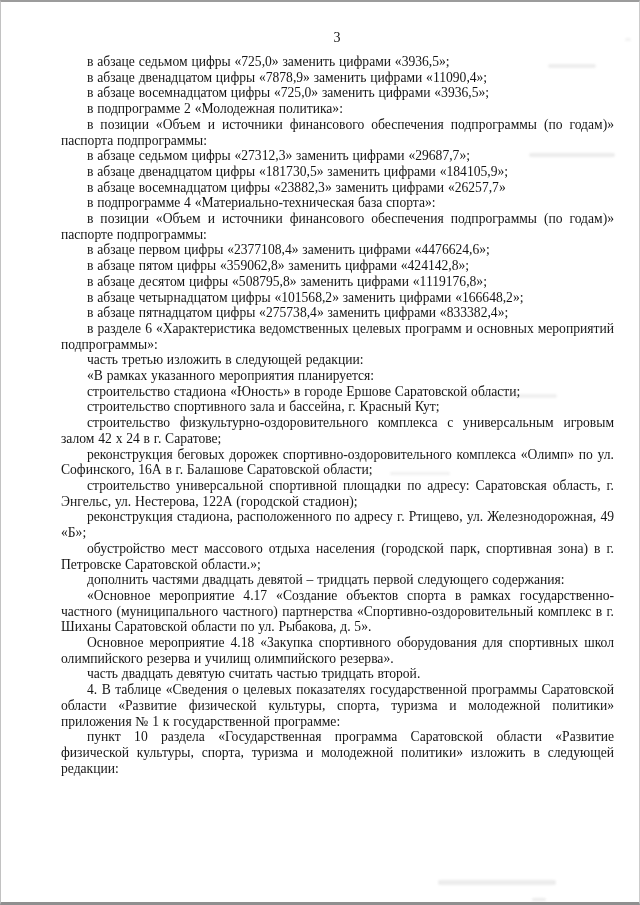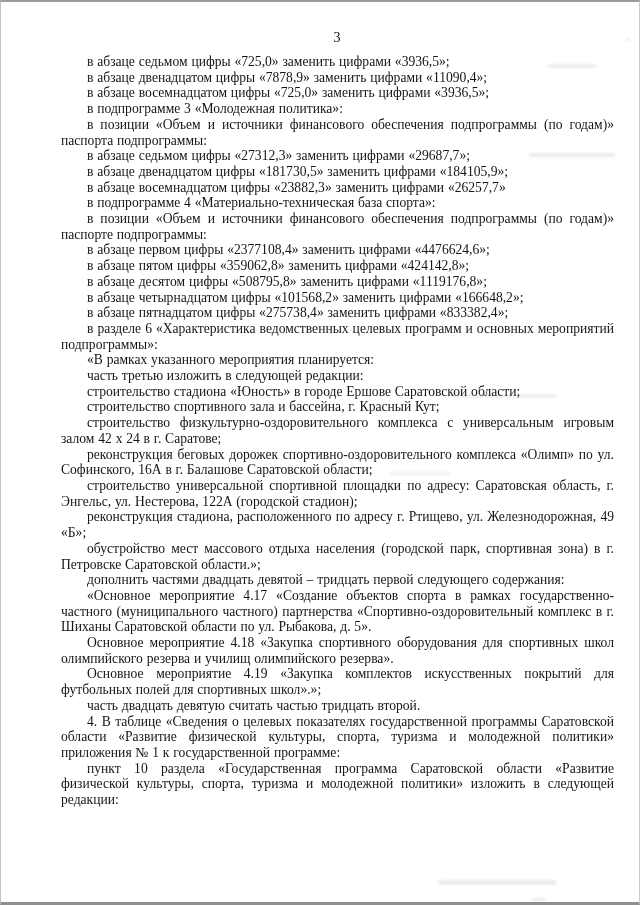--- a/index.html
+++ b/index.html
@@ -67,46 +67,45 @@
 <body>
 
 <div class="page">
   <div class="page-number">3</div>
 
   <div class="content">
 
   <p>в абзаце седьмом цифры «725,0» заменить цифрами «3936,5»;</p>
       <p>в абзаце двенадцатом цифры «7878,9» заменить цифрами «11090,4»;</p>
       <p>в абзаце восемнадцатом цифры «725,0» заменить цифрами «3936,5»;</p>
-      <p>в подпрограмме 3 «Молодежная политика»:</p>
+      <p>в подпрограмме 2 «Молодежная политика»:</p>
       <p>в позиции «Объем и источники финансового обеспечения подпрограммы (по годам)» паспорта подпрограммы:</p>
       <p>в абзаце седьмом цифры «27312,3» заменить цифрами «29687,7»;</p>
       <p>в абзаце двенадцатом цифры «181730,5» заменить цифрами «184105,9»;</p>
       <p>в абзаце восемнадцатом цифры «23882,3» заменить цифрами «26257,7»</p>
       <p>в подпрограмме 4 «Материально-техническая база спорта»:</p>
       <p>в позиции «Объем и источники финансового обеспечения подпрограммы (по годам)» паспорте подпрограммы:</p>
       <p>в абзаце первом цифры «2377108,4» заменить цифрами «4476624,6»;</p>
       <p>в абзаце пятом цифры «359062,8» заменить цифрами «424142,8»;</p>
       <p>в абзаце десятом цифры «508795,8» заменить цифрами «1119176,8»;</p>
       <p>в абзаце четырнадцатом цифры «101568,2» заменить цифрами «166648,2»;</p>
       <p>в абзаце пятнадцатом цифры «275738,4» заменить цифрами «833382,4»;</p>
       <p>в разделе 6 «Характеристика ведомственных целевых программ и основных мероприятий подпрограммы»:</p>
+      <p>часть третью изложить в следующей редакции:</p>
       <p>«В рамках указанного мероприятия планируется:</p>
-      <p>часть третью изложить в следующей редакции:</p>
       <p>строительство стадиона «Юность» в городе Ершове Саратовской области;</p>
       <p>строительство спортивного зала и бассейна, г. Красный Кут;</p>
       <p>строительство физкультурно-оздоровительного комплекса с универсальным игровым залом 42 х 24 в г. Саратове;</p>
       <p>реконструкция беговых дорожек спортивно-оздоровительного комплекса «Олимп» по ул. Софинского, 16А в г. Балашове Саратовской области;</p>
       <p>строительство универсальной спортивной площадки по адресу: Саратовская область, г. Энгельс, ул. Нестерова, 122А (городской стадион);</p>
       <p>реконструкция стадиона, расположенного по адресу г. Ртищево, ул. Железнодорожная, 49 «Б»;</p>
       <p>обустройство мест массового отдыха населения (городской парк, спортивная зона) в г. Петровске Саратовской области.»;</p>
       <p>дополнить частями двадцать девятой – тридцать первой следующего содержания:</p>
       <p>«Основное мероприятие 4.17 «Создание объектов спорта в рамках государственно-частного (муниципального частного) партнерства «Спортивно-оздоровительный комплекс в г. Шиханы Саратовской области по ул. Рыбакова, д. 5».</p>
       <p>Основное мероприятие 4.18 «Закупка спортивного оборудования для спортивных школ олимпийского резерва и училищ олимпийского резерва».</p>
-      <p>Основное мероприятие 4.19 «Закупка комплектов искусственных покрытий для футбольных полей для спортивных школ».»;</p>
       <p>часть двадцать девятую считать частью тридцать второй.</p>
       <p>4. В таблице «Сведения о целевых показателях государственной программы Саратовской области «Развитие физической культуры, спорта, туризма и молодежной политики» приложения № 1 к государственной программе:</p>
       <p>пункт 10 раздела «Государственная программа Саратовской области «Развитие физической культуры, спорта, туризма и молодежной политики» изложить в следующей редакции:</p>
     </div>
 
   <div class="artifact a1"></div>
   <div class="artifact a2"></div>
   <div class="artifact a3"></div>
   <div class="artifact a4"></div>
   <div class="artifact a5"></div>

